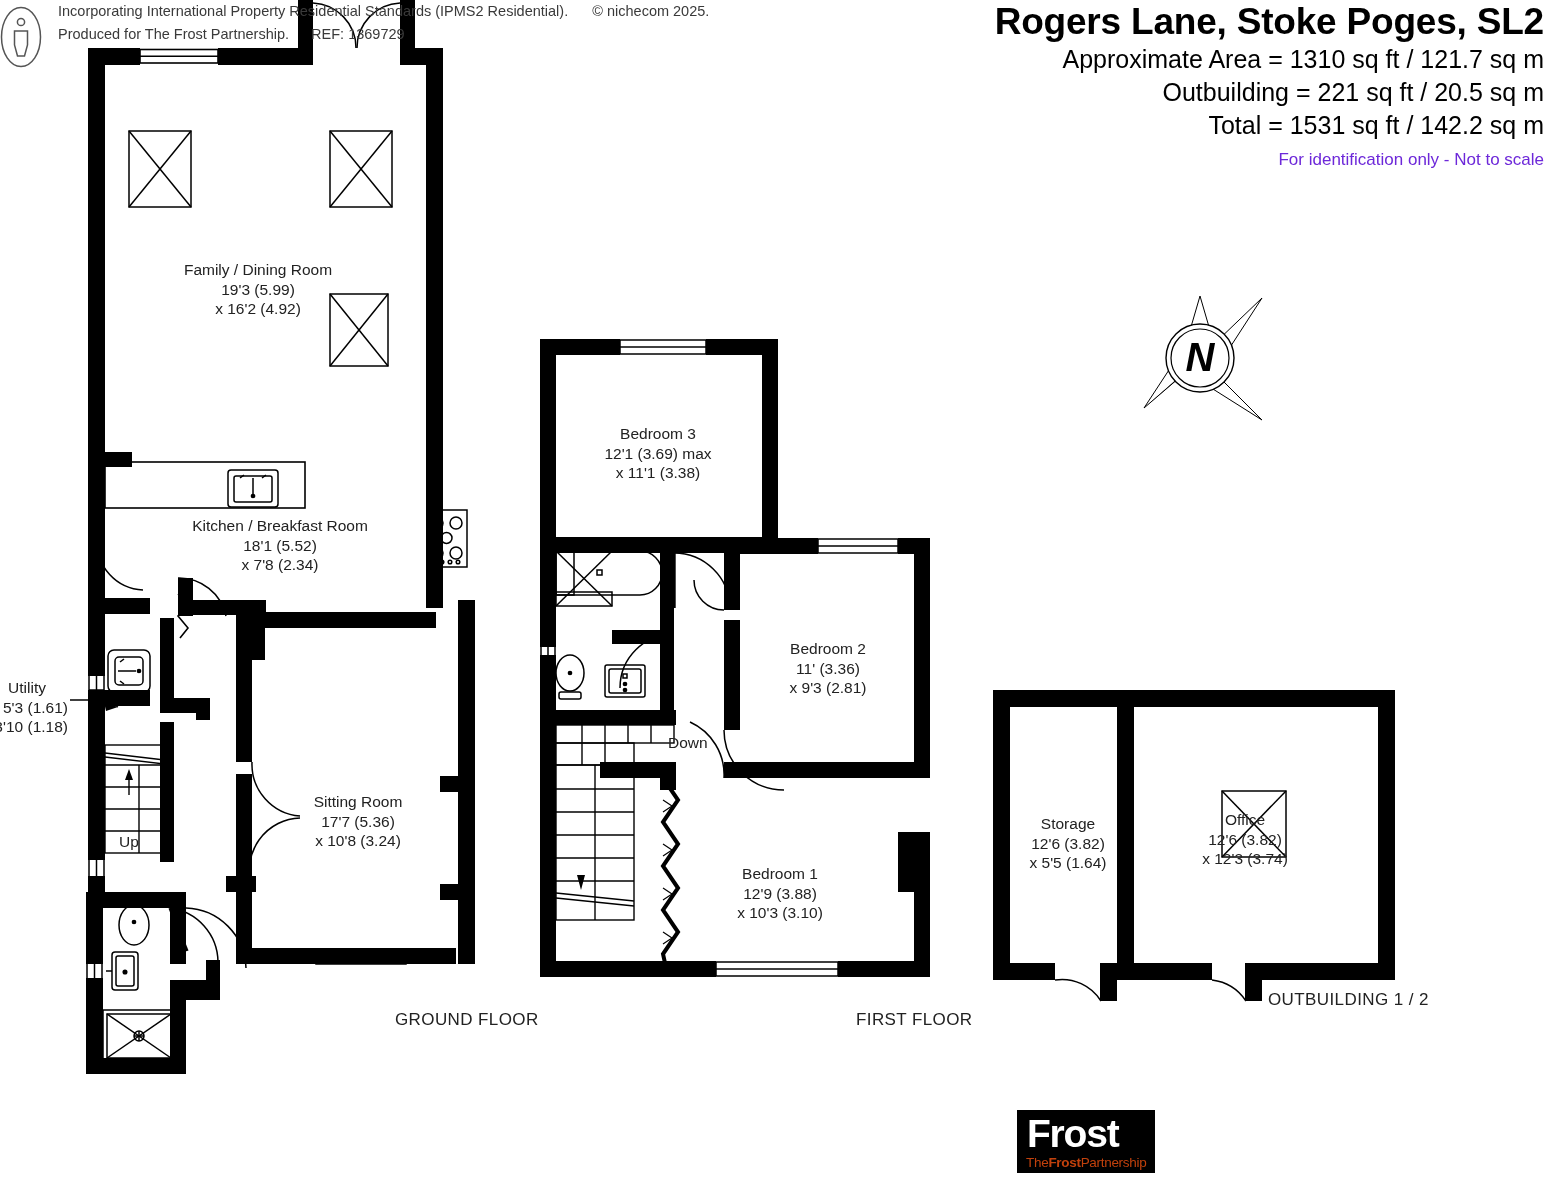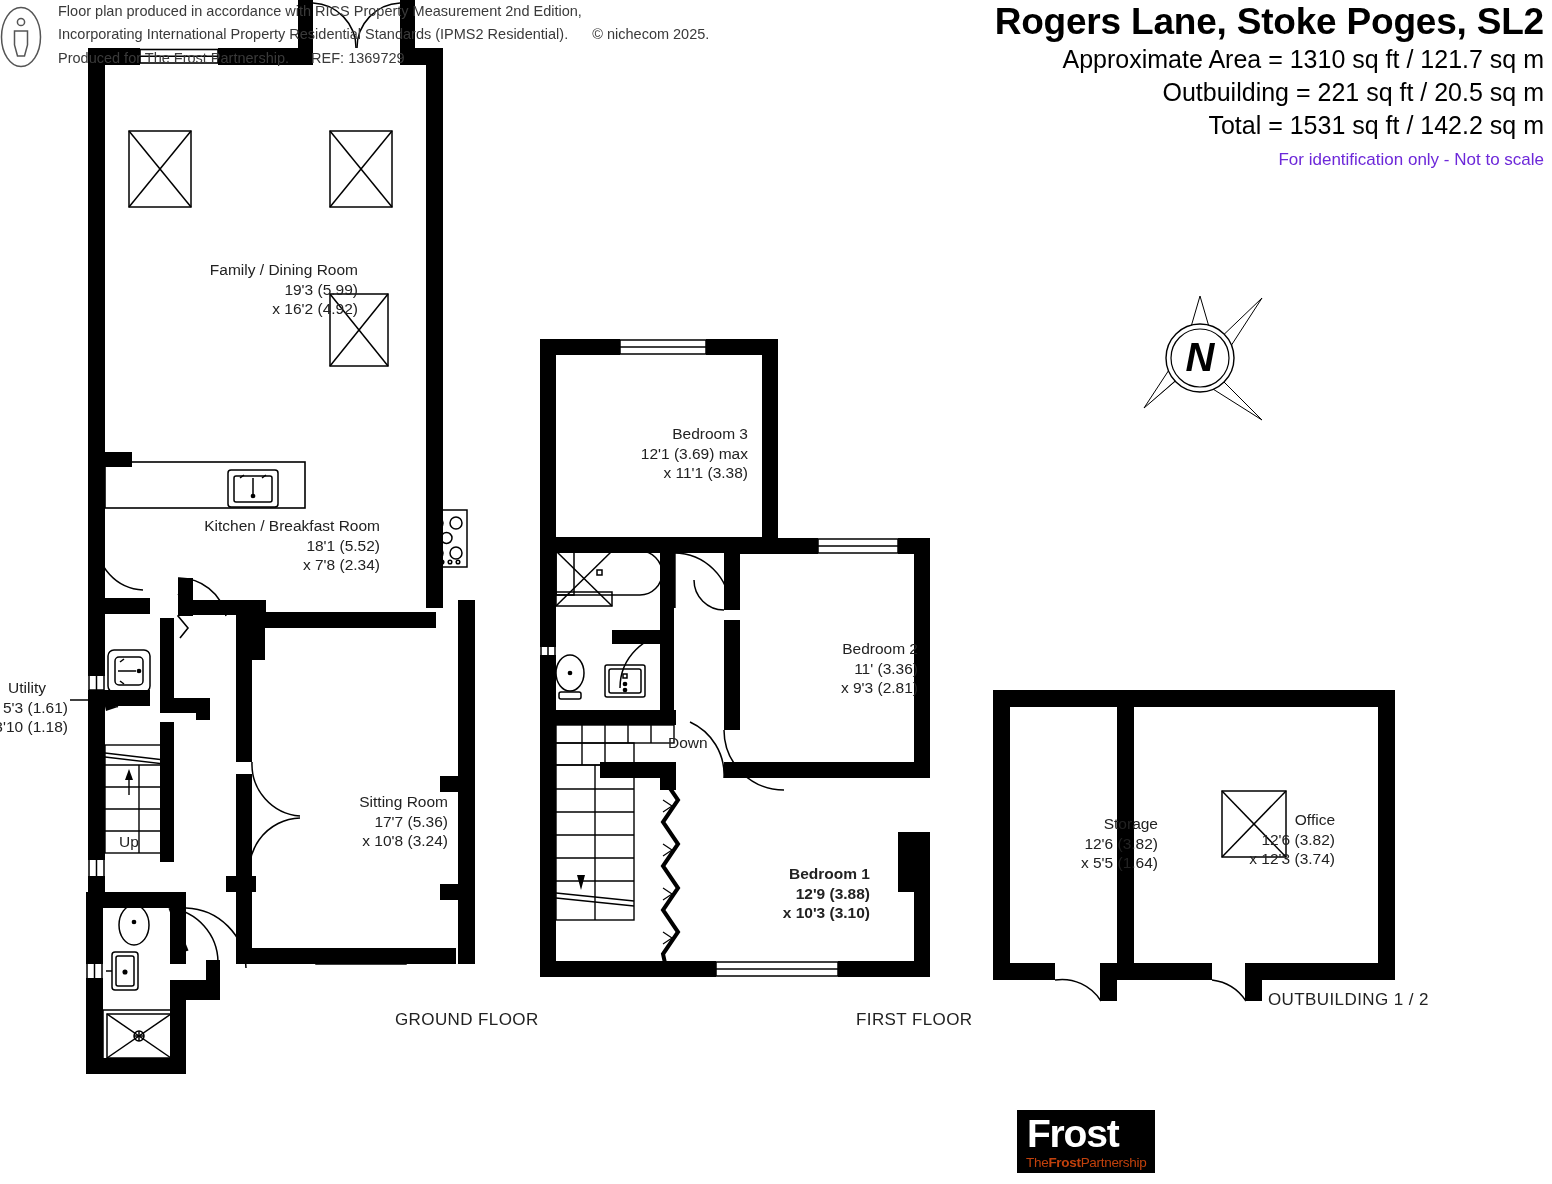--- a/index.html
+++ b/index.html
@@ -17,21 +17,21 @@
     font-size:37px;font-weight:bold;letter-spacing:-0.2px;
     color:#000;line-height:1.08;margin-top:2px;
   }
   .area-line{font-size:25px;line-height:1.28;color:#000;margin-top:1px;}
   #notscale{font-size:17px;margin-top:9px;color:#6d28d9;}
 
   
   #plan{left:0;top:0;width:1552px;height:1184px;}
 
   
-  .lbl{position:absolute;text-align:right;font-size:15.5px;line-height:1.26;color:#222;white-space:nowrap;}
+  .lbl{position:absolute;text-align:center;font-size:15.5px;line-height:1.26;color:#222;white-space:nowrap;}
   .lbl .rm{display:block;}
   .lbl.left{text-align:right;}
   .floorname{position:absolute;font-size:17px;letter-spacing:0.4px;color:#222;white-space:nowrap;}
   .stairword{position:absolute;font-size:15.5px;color:#222;white-space:nowrap;}
 
   
   #footer{left:258px;top:1100px;width:1000px;}
   #foot-text{position:absolute;left:58px;top:0;font-size:14.5px;line-height:1.62;color:#3a3a3a;white-space:nowrap;}
   #info-icon{position:absolute;left:0;top:6px;width:42px;height:62px;}
   #logo{
@@ -459,21 +459,21 @@
   <span class="rm">12'1 (3.69) max</span>
   <span class="rm">x 11'1 (3.38)</span>
 </div>
 
 <div class="lbl" style="left:738px;top:639px;width:180px;">
   <span class="rm">Bedroom 2</span>
   <span class="rm">11' (3.36)</span>
   <span class="rm">x 9'3 (2.81)</span>
 </div>
 
-<div class="lbl" style="left:690px;top:864px;width:180px;font-weight:bold;">
+<div class="lbl" style="left:690px;top:864px;width:180px;">
   <span class="rm">Bedroom 1</span>
   <span class="rm">12'9 (3.88)</span>
   <span class="rm">x 10'3 (3.10)</span>
 </div>
 
 <div class="lbl" style="left:978px;top:814px;width:180px;">
   <span class="rm">Storage</span>
   <span class="rm">12'6 (3.82)</span>
   <span class="rm">x 5'5 (1.64)</span>
 </div>
@@ -491,21 +491,20 @@
 <div class="floorname" style="left:856px;top:1010px;">FIRST FLOOR</div>
 <div class="floorname" style="left:1268px;top:990px;">OUTBUILDING 1 / 2</div>
 
 <div id="footer">
   <svg id="info-icon" viewBox="0 0 42 62">
     <ellipse cx="21" cy="31" rx="19.5" ry="29.5" fill="none" stroke="#555" stroke-width="1.5"></ellipse>
     <circle cx="21" cy="16" r="3.6" fill="none" stroke="#555" stroke-width="1.5"></circle>
     <path d="M14.5,25 h13 v14 l-3,11 h-7 l-3,-11 z" fill="none" stroke="#555" stroke-width="1.5"></path>
   </svg>
   <div id="foot-text">
-    <div>Floor plan produced in accordance with RICS Property Measurement 2nd Edition,</div>
     <div>
       <span>Incorporating International Property Residential Standards (IPMS2 Residential).</span>
       <span style="display:inline-block;width:16px;"></span>
       <span>© nichecom 2025.</span>
     </div>
     <div>
       <span>Produced for The Frost Partnership.</span>
       <span style="display:inline-block;width:14px;"></span>
       <span>REF:  1369729</span>
     </div>

